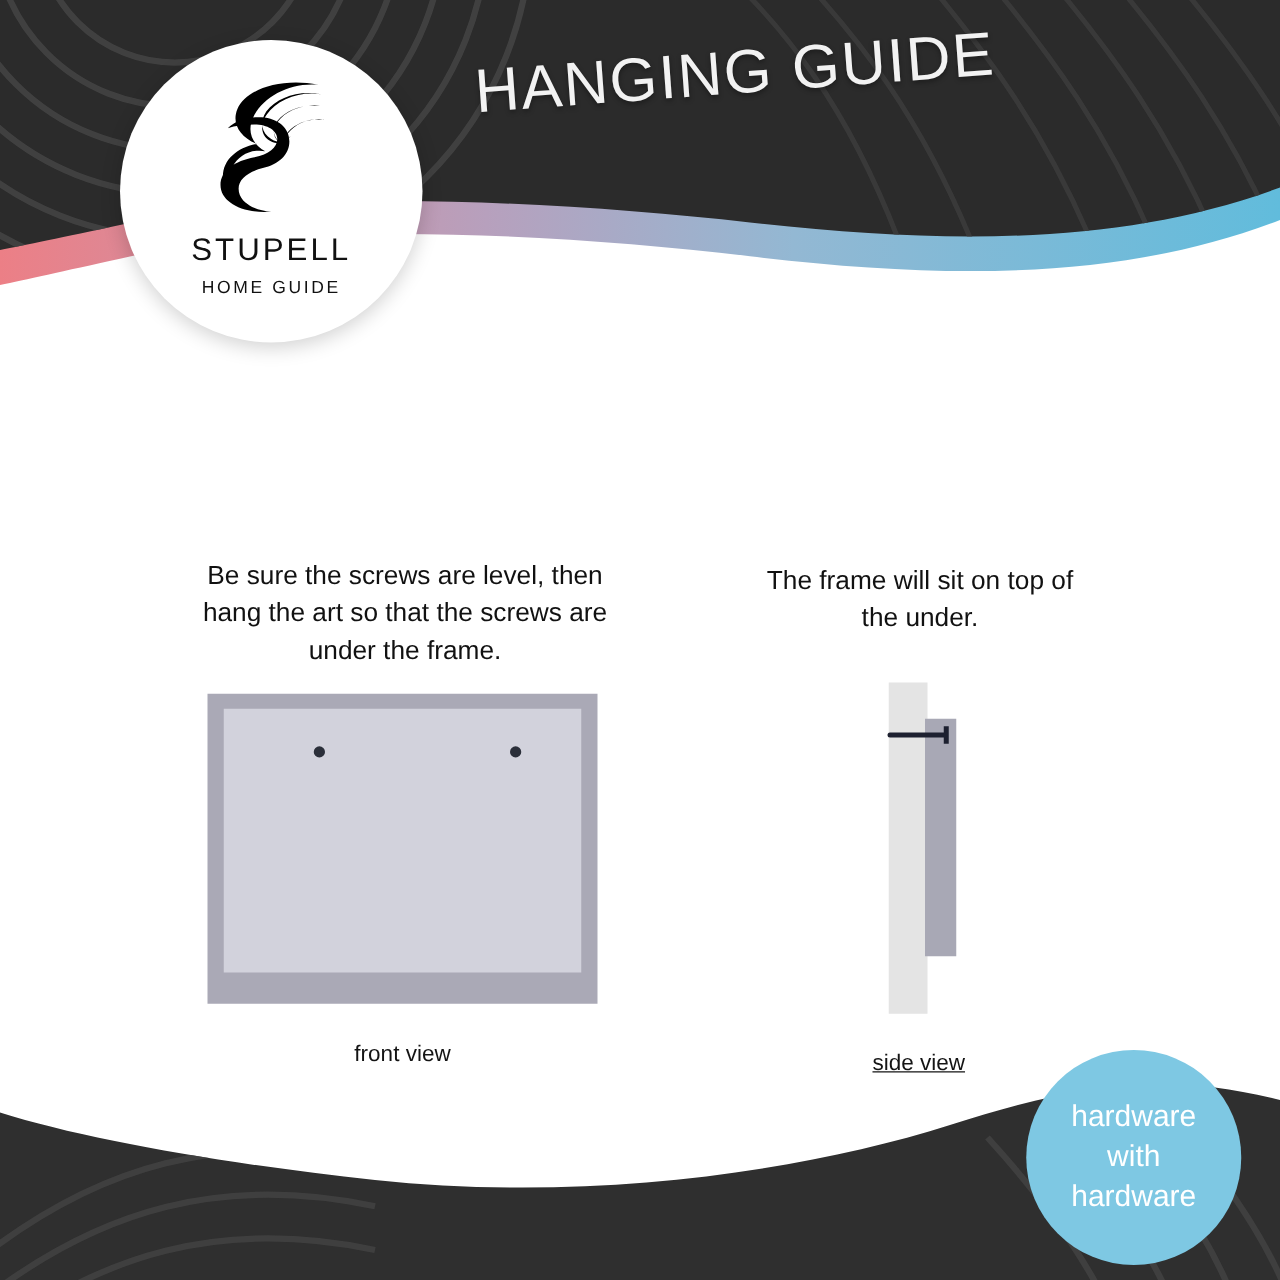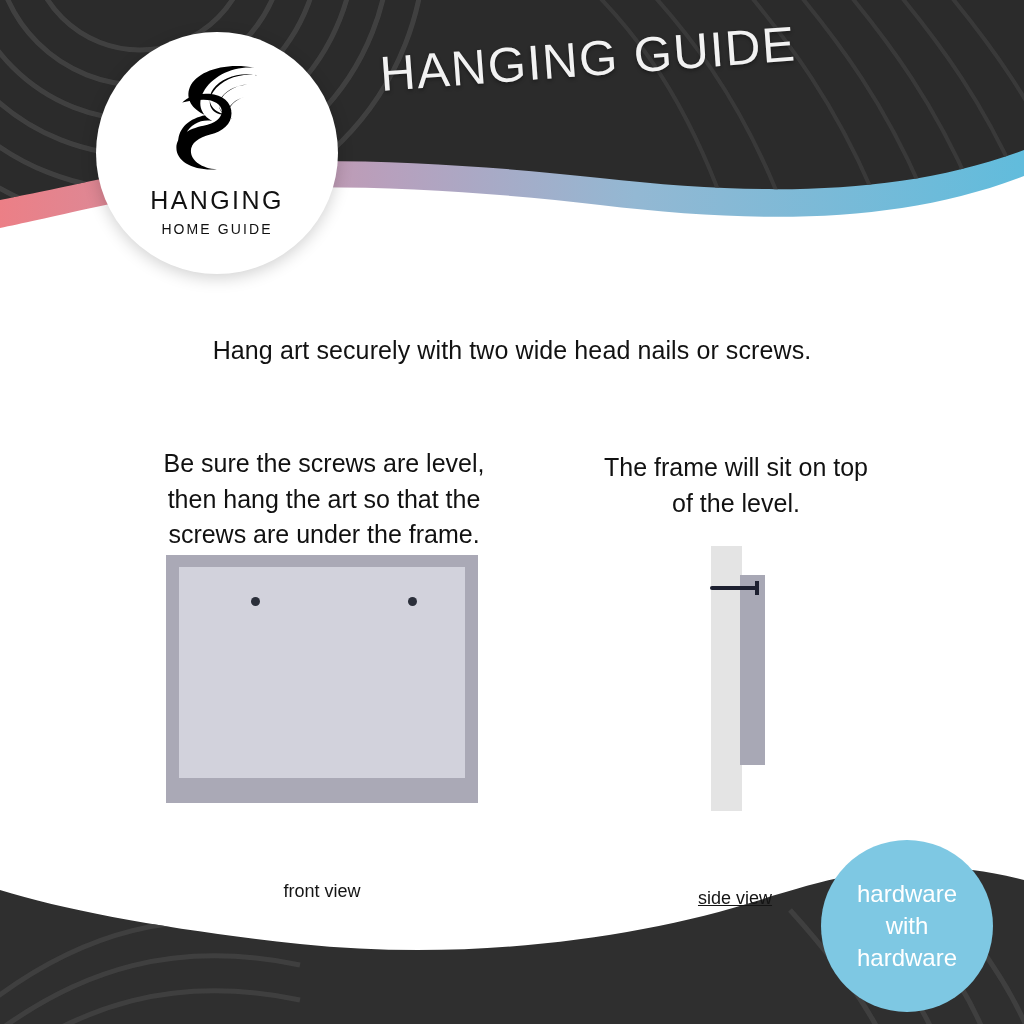--- a/index.html
+++ b/index.html
@@ -101,33 +101,32 @@
     font-size: 25px;
     color: #121212;
     font-weight: 400;
     letter-spacing: 0.1px;
   }
 
   
   .panel-caption {
     position: absolute;
     text-align: center;
-    font-size: 25px;
+    font-size: 21px;
     line-height: 1.42;
     color: #111111;
   }
   #front-caption { left: 160px; top: 446px; width: 328px; }
   #side-caption  { left: 600px; top: 450px; width: 272px; }
 
   .view-label {
     position: absolute;
     text-align: center;
     font-size: 18px;
     color: #141414;
-    margin-top: 48px;
   }
   #front-view-label { left: 166px; top: 833px; width: 312px; }
   #side-view-label  { left: 640px; top: 840px; width: 190px; text-decoration: underline; }
 
   
   #front-view-diagram {
     position: absolute;
     left: 166px;
     top: 555px;
     width: 312px;
@@ -294,40 +293,39 @@
         C36,115 18,105 18,91 C18,79 30,71 46,68 C58,66 65,60 65,53
         C65,46 57,41 46,41 C38,41 30,42 24,44 Z"></path>
       <path fill="#000000" d="M102,16 C84,12 65,18 56,30 C50,39 52,48 60,53
         C68,58 74,55 76,50 C73,56 66,58 60,55 C52,51 50,42 56,33
         C65,20 84,13 102,16 Z"></path>
       <path fill="#000000" d="M105,26 C89,23 73,28 65,38 C60,45 62,52 68,56
         C62,53 60,46 65,39 C73,28 89,23 105,26 Z"></path>
       <path fill="#000000" d="M106,37 C93,35 81,39 74,47 C70,52 71,58 76,61
         C72,59 70,53 74,48 C81,39 93,35 106,37 Z"></path>
     </svg>
-    <div class="logo-word" id="logo-name">HANGING</div>
+    <div class="logo-word" id="logo-name">STUPELL</div>
     <div class="logo-word" id="logo-tagline">HOME GUIDE</div>
   </div>
 
   <div id="header-title">HANGING GUIDE</div>
 
-  <div id="lede">Hang art securely with two wide head nails or screws.</div>
 
   <div class="panel-caption" id="front-caption">Be sure the screws are level, then hang the art so that the screws are under the frame.</div>
 
   <div id="front-view-diagram">
     <div id="front-view-mat">
       <div class="screw-dot" id="screw-left"></div>
       <div class="screw-dot" id="screw-right"></div>
     </div>
   </div>
 
   <div class="view-label" id="front-view-label">front view</div>
 
-  <div class="panel-caption" id="side-caption">The frame will sit on top of the level.</div>
+  <div class="panel-caption" id="side-caption">The frame will sit on top of the under.</div>
 
   <div id="side-view-diagram">
     <div id="side-wall"></div>
     <div id="side-frame"></div>
     <div id="side-nail"></div>
     <div id="side-nail-head"></div>
   </div>
 
   <div class="view-label" id="side-view-label">side view</div>
 

